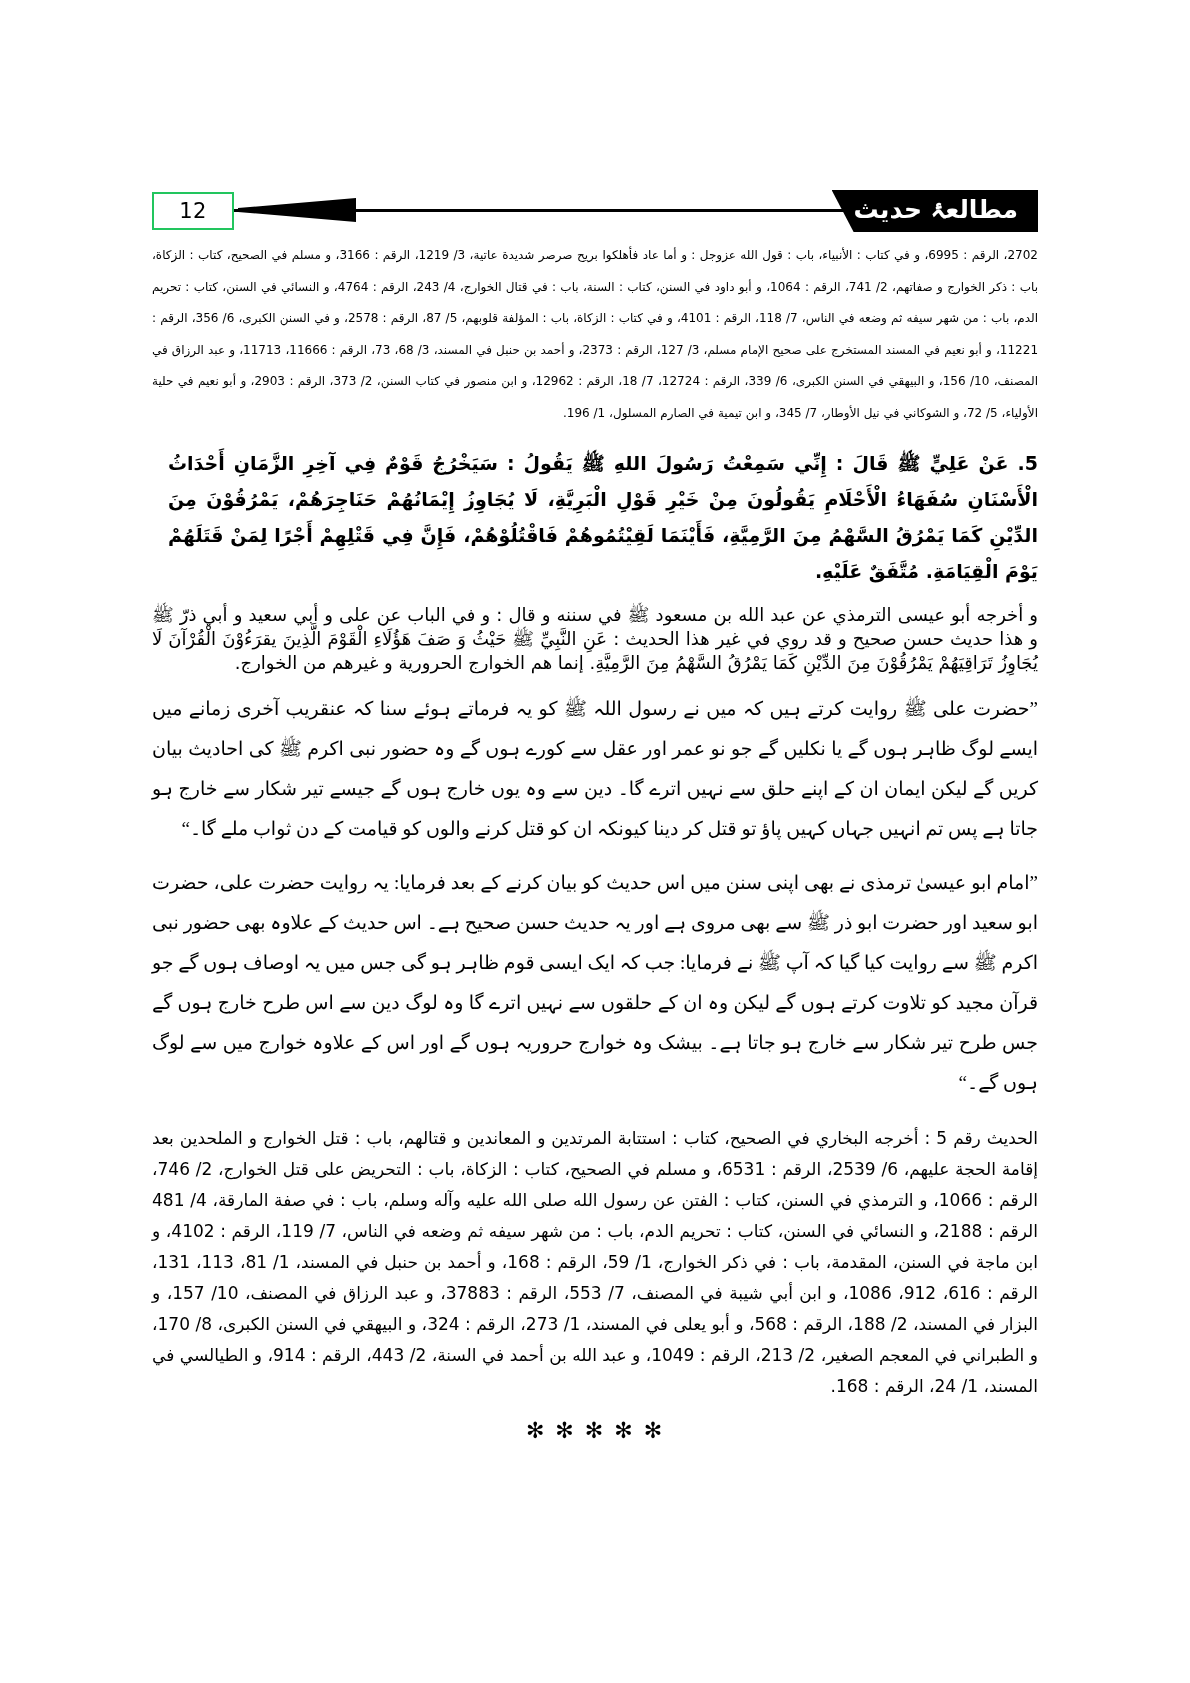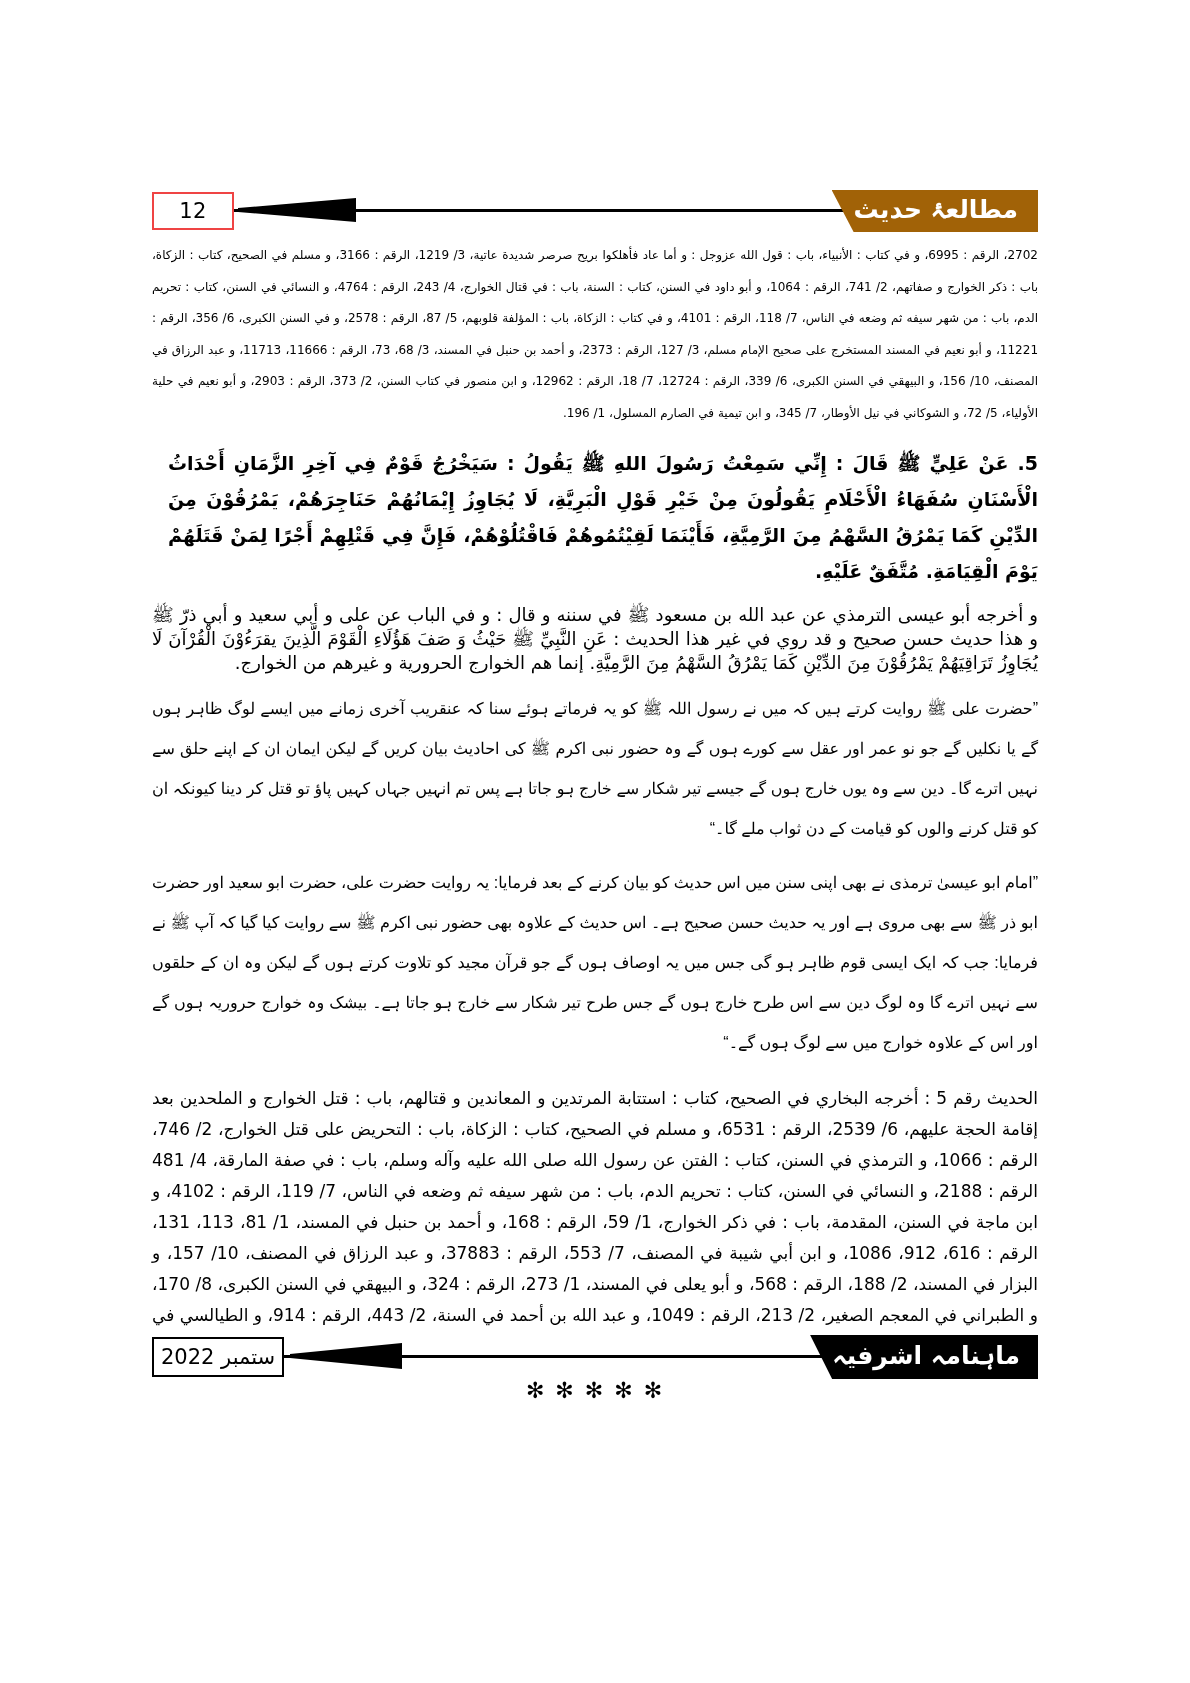--- a/index.html
+++ b/index.html
@@ -36,21 +36,21 @@
     top: 17px;
     height: 3px;
     background: #000;
   }
   .page-num-box {
     position: absolute;
     left: 0;
     top: 0;
     width: 78px;
     height: 34px;
-    border: 2px solid #ef4444;
+    border: 2px solid #22c55e;
     background: #fff;
     display: flex;
     align-items: center;
     justify-content: center;
     font-family: "DejaVu Sans", sans-serif;
     font-size: 21px;
     letter-spacing: 0.5px;
   }
   .header-wedge-left {
     position: absolute;
@@ -59,21 +59,21 @@
     width: 118px;
     height: 24px;
     background: #000;
     clip-path: polygon(0 42%, 100% 0, 100% 100%, 0 58%);
   }
   .header-title-box {
     position: absolute;
     right: 0;
     top: -2px;
     height: 38px;
-    background: #a16207;
+    background: #000000;
     color: #fff;
     display: flex;
     align-items: center;
     justify-content: center;
     padding: 0 20px 4px 22px;
     clip-path: polygon(0 0, 100% 0, 100% 100%, 22px 100%);
   }
   .header-title-box span {
     font-family: "DejaVu Sans", sans-serif;
     font-size: 25px;
@@ -121,22 +121,22 @@
 
   .takhrij-ar {
     font-family: "DejaVu Sans", sans-serif;
     font-size: 18px;
     line-height: 24px;
     text-align: justify;
     margin-top: 14px;
   }
 
   .urdu-block {
-    font-family: Liberation Sans, sans-serif;
-    font-size: 16px;
+    font-family: Liberation Serif, serif;
+    font-size: 19px;
     line-height: 40px;
     text-align: justify;
     margin-top: 14px;
   }
   .spacer-md { height: 20px; }
 
   .stars {
     margin-top: 16px;
     text-align: center;
     font-size: 22px;
@@ -234,24 +234,14 @@
 
     <p class="urdu-block">”امام ابو عیسیٰ ترمذی نے بھی اپنی سنن میں اس حدیث کو بیان کرنے کے بعد فرمایا: یہ روایت حضرت علی، حضرت ابو سعید اور حضرت ابو ذر ﷺ سے بھی مروی ہے اور یہ حدیث حسن صحیح ہے۔ اس حدیث کے علاوہ بھی حضور نبی اکرم ﷺ سے روایت کیا گیا کہ آپ ﷺ نے فرمایا: جب کہ ایک ایسی قوم ظاہر ہو گی جس میں یہ اوصاف ہوں گے جو قرآن مجید کو تلاوت کرتے ہوں گے لیکن وہ ان کے حلقوں سے نہیں اترے گا وہ لوگ دین سے اس طرح خارج ہوں گے جس طرح تیر شکار سے خارج ہو جاتا ہے۔ بیشک وہ خوارج حروریہ ہوں گے اور اس کے علاوہ خوارج میں سے لوگ ہوں گے۔“</p>
 
     <div class="spacer-md"></div>
 
     <p class="ref-block lower">الحديث رقم 5 : أخرجه البخاري في الصحيح، كتاب : استتابة المرتدين و المعاندين و قتالهم، باب : قتل الخوارج و الملحدين بعد إقامة الحجة عليهم، 6/ 2539، الرقم : 6531، و مسلم في الصحيح، كتاب : الزكاة، باب : التحريض على قتل الخوارج، 2/ 746، الرقم : 1066، و الترمذي في السنن، كتاب : الفتن عن رسول الله صلى الله عليه وآله وسلم، باب : في صفة المارقة، 4/ 481 الرقم : 2188، و النسائي في السنن، كتاب : تحريم الدم، باب : من شهر سيفه ثم وضعه في الناس، 7/ 119، الرقم : 4102، و ابن ماجة في السنن، المقدمة، باب : في ذكر الخوارج، 1/ 59، الرقم : 168، و أحمد بن حنبل في المسند، 1/ 81، 113، 131، الرقم : 616، 912، 1086، و ابن أبي شيبة في المصنف، 7/ 553، الرقم : 37883، و عبد الرزاق في المصنف، 10/ 157، و البزار في المسند، 2/ 188، الرقم : 568، و أبو يعلى في المسند، 1/ 273، الرقم : 324، و البيهقي في السنن الكبرى، 8/ 170، و الطبراني في المعجم الصغير، 2/ 213، الرقم : 1049، و عبد الله بن أحمد في السنة، 2/ 443، الرقم : 914، و الطيالسي في المسند، 1/ 24، الرقم : 168.</p>
 
     <div class="stars">✻ ✻ ✻ ✻ ✻</div>
   </div>
 
-  <div class="footer">
-    <div class="footer-rule"></div>
-    <div class="footer-date-box">
-      <span>ستمبر 2022</span>
-    </div>
-    <div class="footer-wedge"></div>
-    <div class="footer-title-box">
-      <span>ماہنامہ اشرفیہ</span>
-    </div>
-  </div>
 
 </div>
 
 </body></html>

